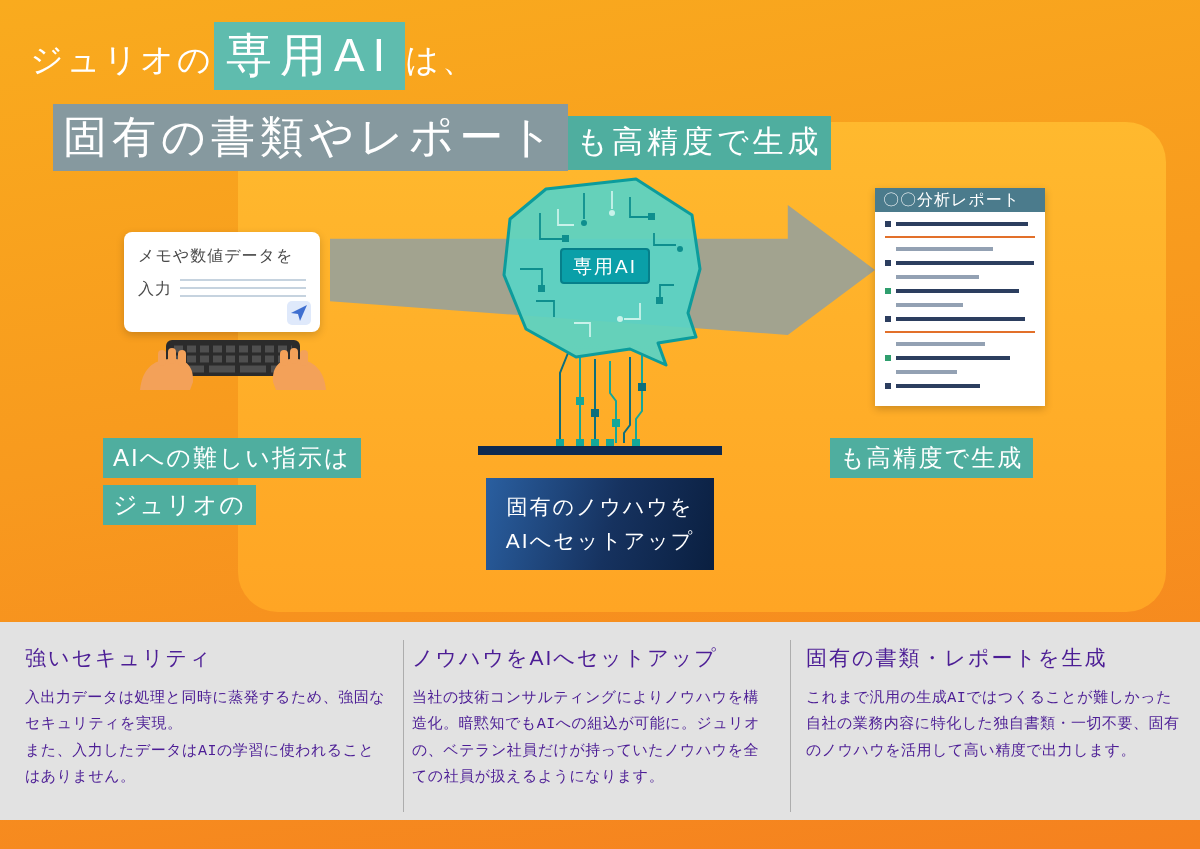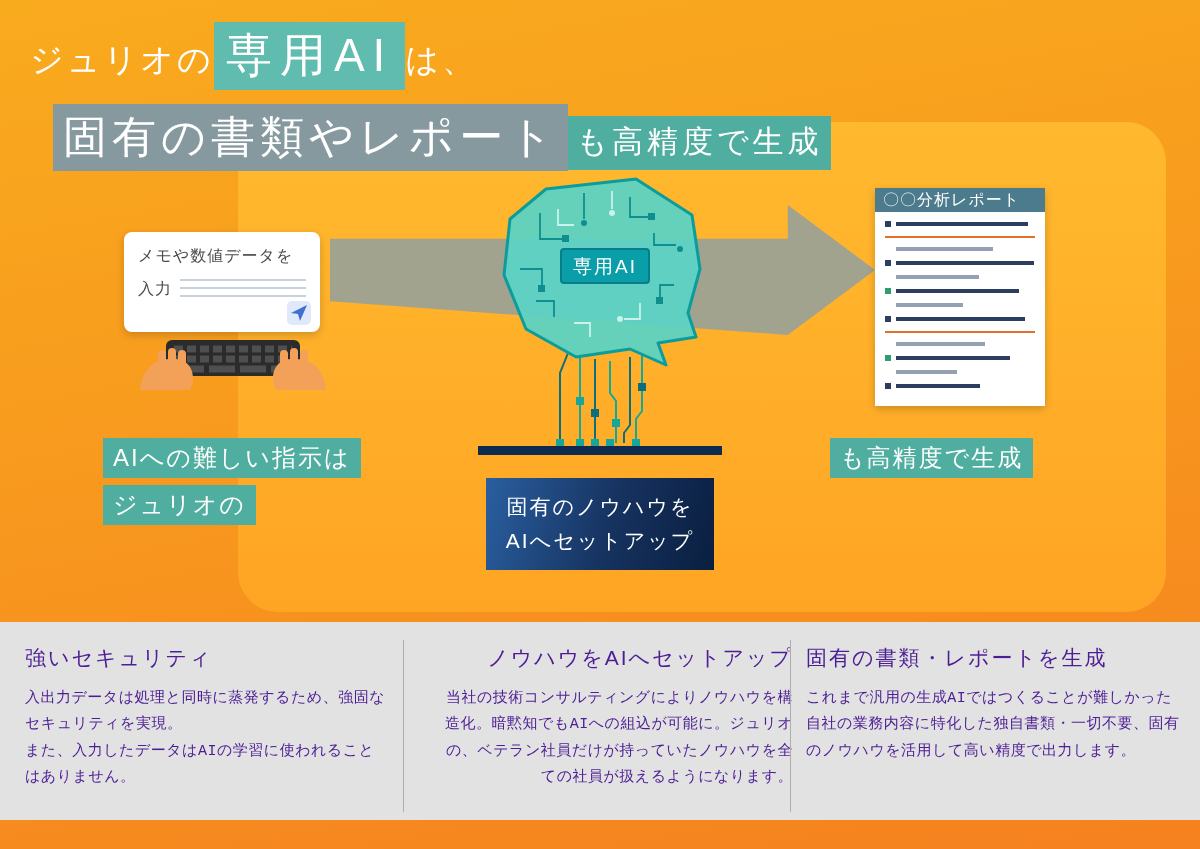--- a/index.html
+++ b/index.html
@@ -65,21 +65,21 @@
   
   .caption { position:absolute; color:#fff; font-size:24px; letter-spacing:2px; }
   .cap-line { display:table; background:#4fae9f; padding:4px 10px; margin-bottom:7px; white-space:nowrap; }
   .caption-left { left:103px; top:438px; }
   .caption-right { left:830px; top:438px; }
 
   
   .features { position:absolute; left:0; top:622px; width:1200px; height:198px; background:#e2e2e2; color:#4c1d95; }
   .feature-col { position:absolute; top:22px; }
   .f1 { left:25px; width:365px; }
-  .f2 { left:441px; width:352px;text-align:right; }
+  .f2 { left:412px; width:352px; }
   .f3 { left:806px; width:374px; }
   .feature-title { font-size:21px; letter-spacing:2px; font-weight:normal; margin-bottom:14px; }
   .feature-body { font-size:15px; line-height:1.75; letter-spacing:.5px; white-space:pre-line;font-family:Liberation Mono, monospace; }
   .divider { position:absolute; width:1px; background:#adadad; top:18px; height:172px; }
   .d1 { left:403px; } .d2 { left:790px; }
 </style>
 </head>
 <body>
 
 <div class="canvas">

